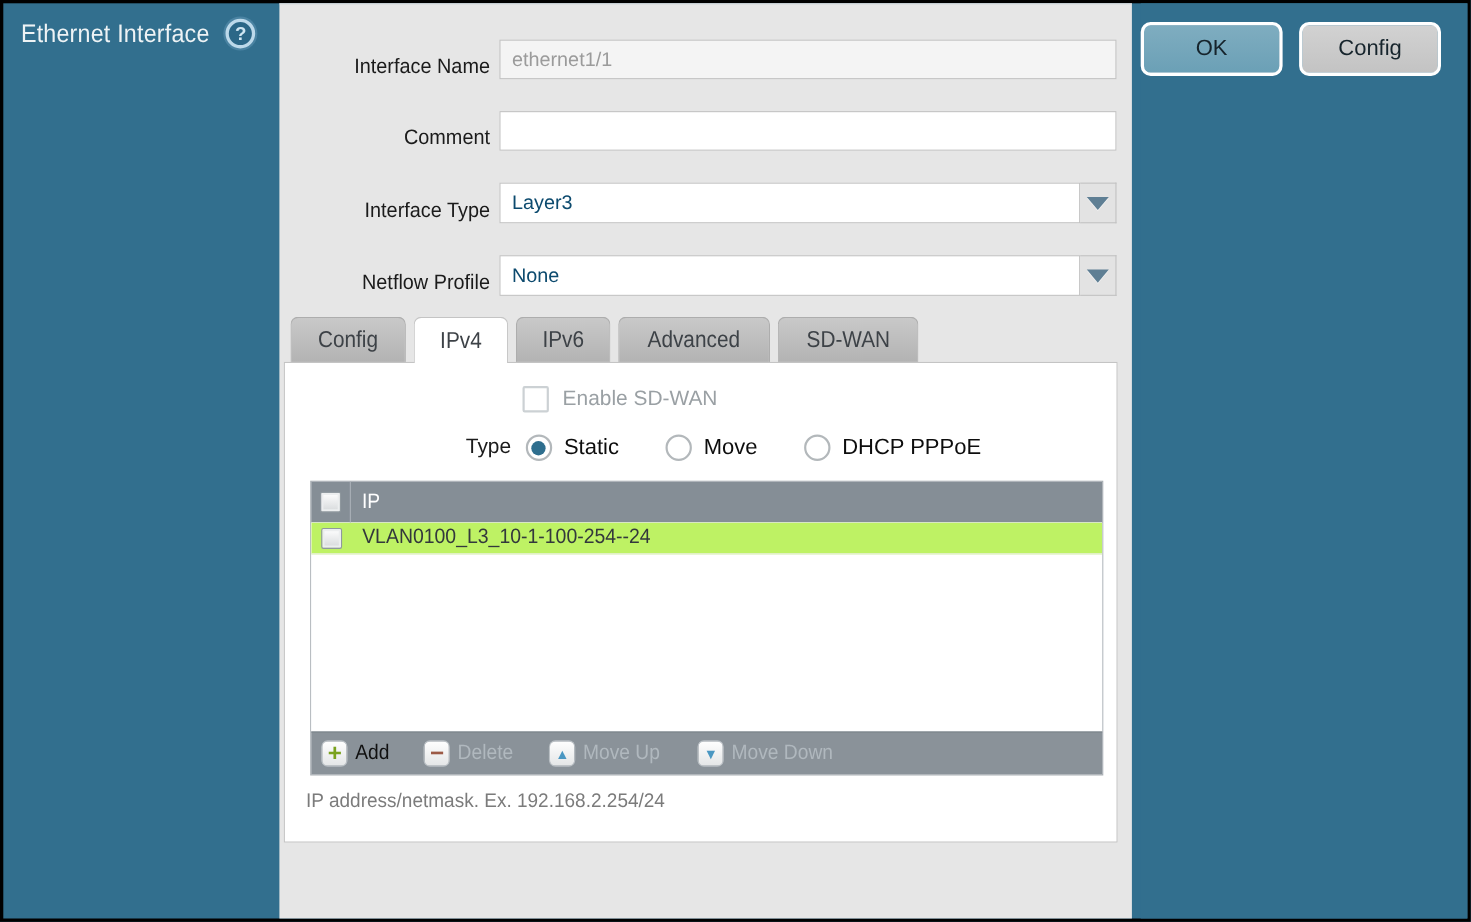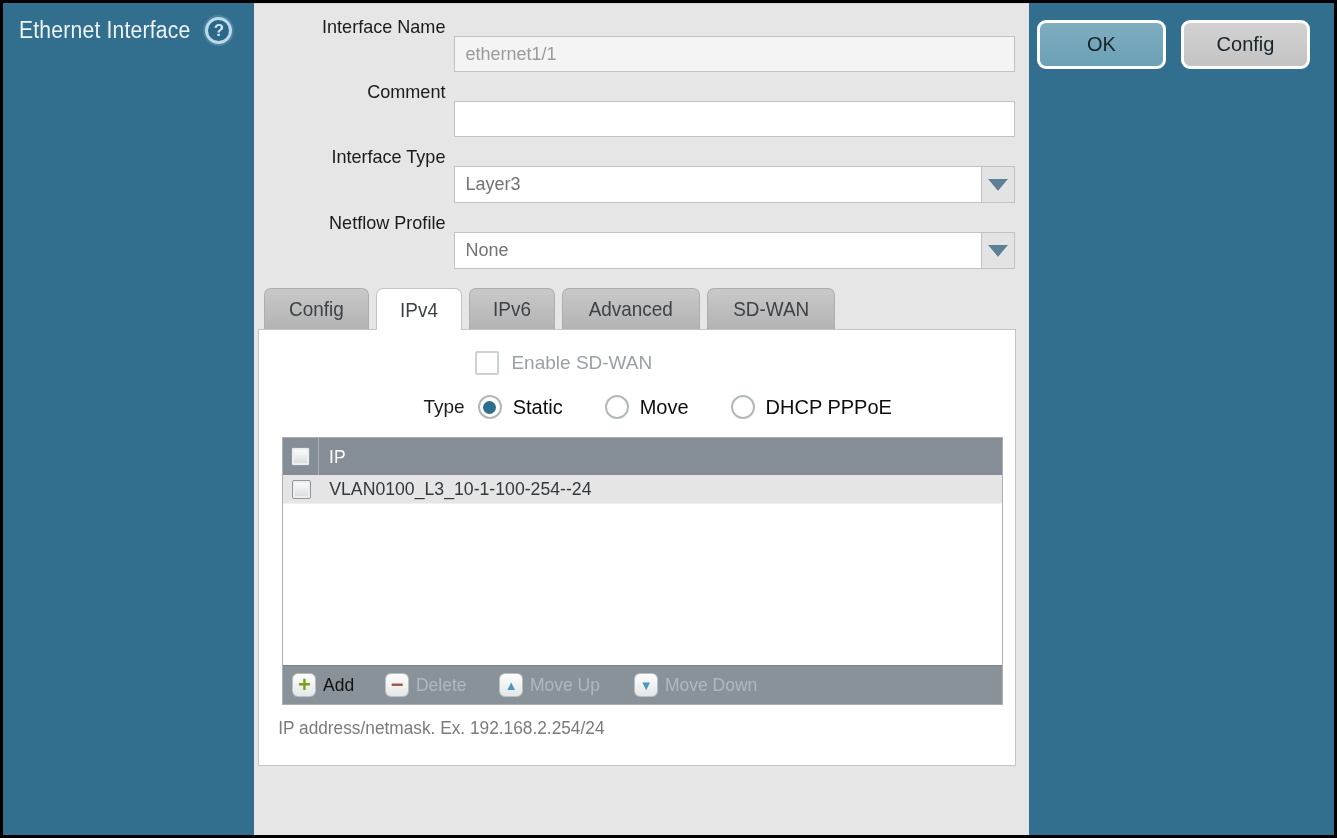--- a/index.html
+++ b/index.html
@@ -39,21 +39,21 @@
   .content {
     flex: 1 1 auto;
     margin: 0 8px;
     background: #e6e6e6;
     border-top: 1px solid #d0d6da;
     padding-top: 12px;
     position: relative;
   }
   
   .form-row {
-    display: flex; align-items: flex-start;
+    display: flex; align-items: flex-end;
     margin: 0 14px 9px 4px;
   }
   .form-row .flabel {
     width: 196px; flex: 0 0 auto;
     text-align: right; padding-right: 9px;
     font-size: 19px; color: #1b1b1b;
     transform: scaleX(.95); transform-origin: right center;
     white-space: nowrap;
   }
   .fieldwrap { flex: 1 1 auto; display: flex; margin-top: 20px; }
@@ -62,21 +62,21 @@
     border: 1px solid #c2c2c2;
     background: #fff;
     font-family: "Liberation Sans", sans-serif;
     font-size: 18px; color: #222;
     padding: 0 10px; outline: none;
   }
   .tinput:disabled { background: #f4f4f4; color: #9b9b9b; }
   .combo {
     flex: 1 1 auto; height: 37px;
     border: 1px solid #c2c2c2; background: #fff;
-    font-size: 18px; color: #737373;
+    font-size: 18px; color: #0c4a6e;
     padding: 0 10px; display: flex; align-items: center;
     cursor: pointer;
   }
   .combo-trigger {
     flex: 0 0 auto; width: 33px; height: 37px;
     border: 1px solid #c2c2c2; border-left: none;
     background: #e3e3e3;
     display: flex; align-items: center; justify-content: center;
     cursor: pointer;
   }
@@ -164,21 +164,21 @@
     background: linear-gradient(#ffffff, #d6d9db);
     box-shadow: inset 0 0 0 2px #eceeef;
   }
   .grid-header .gcol {
     color: #fff; font-size: 19px; padding-left: 11px;
     transform: scaleX(.92); transform-origin: left center;
   }
   .grid-body { height: 190px; background: #fff; overflow: hidden; }
   .grid-row {
     height: 29px; display: flex; align-items: center;
-    background: #e5e5e5; border-bottom: 1px solid #f0f0f0;
+    background: #bef264; border-bottom: 1px solid #f0f0f0;
     cursor: pointer;
   }
   .grid-row .gcheck-cell { border-right: none; }
   .grid-row .gcell {
     font-size: 19px; color: #33383c; padding-left: 11px;
     transform: scaleX(.93); transform-origin: left center;
     white-space: nowrap;
   }
   .grid-toolbar {
     height: 39px; background: #8a9299;

